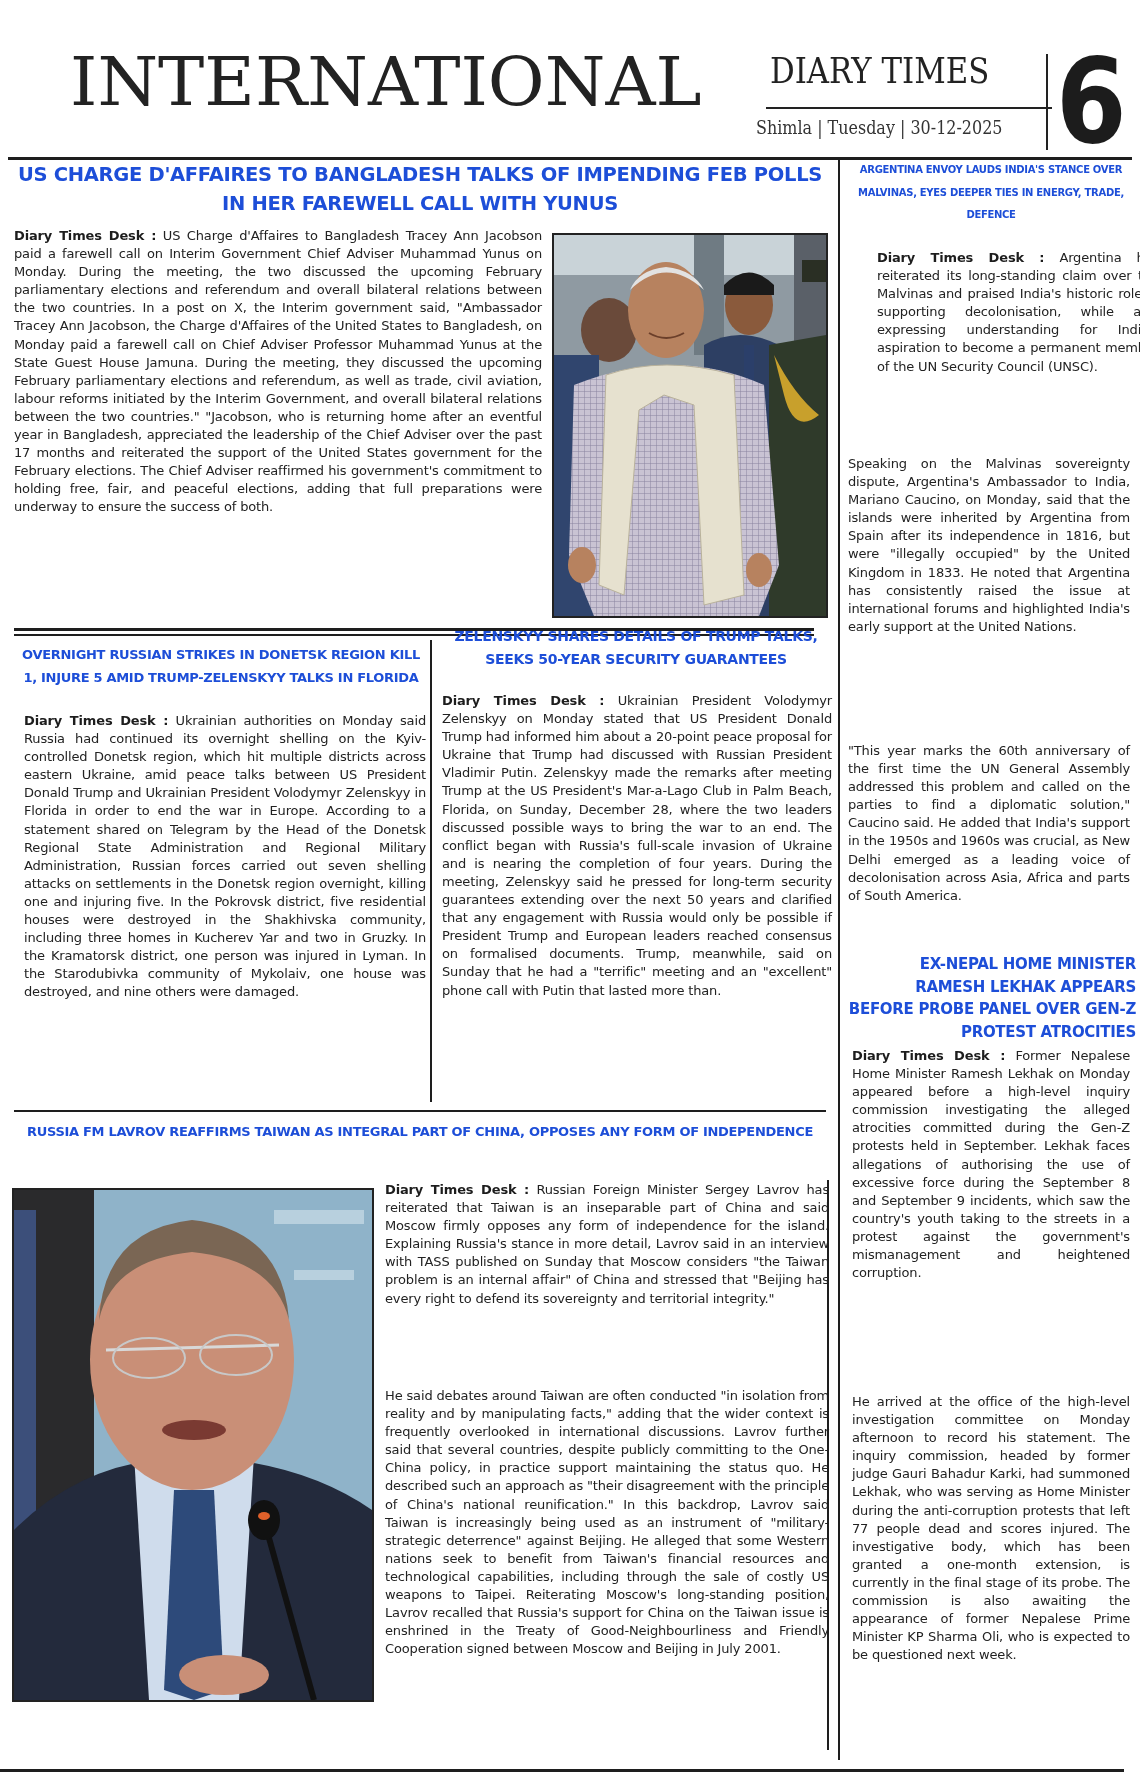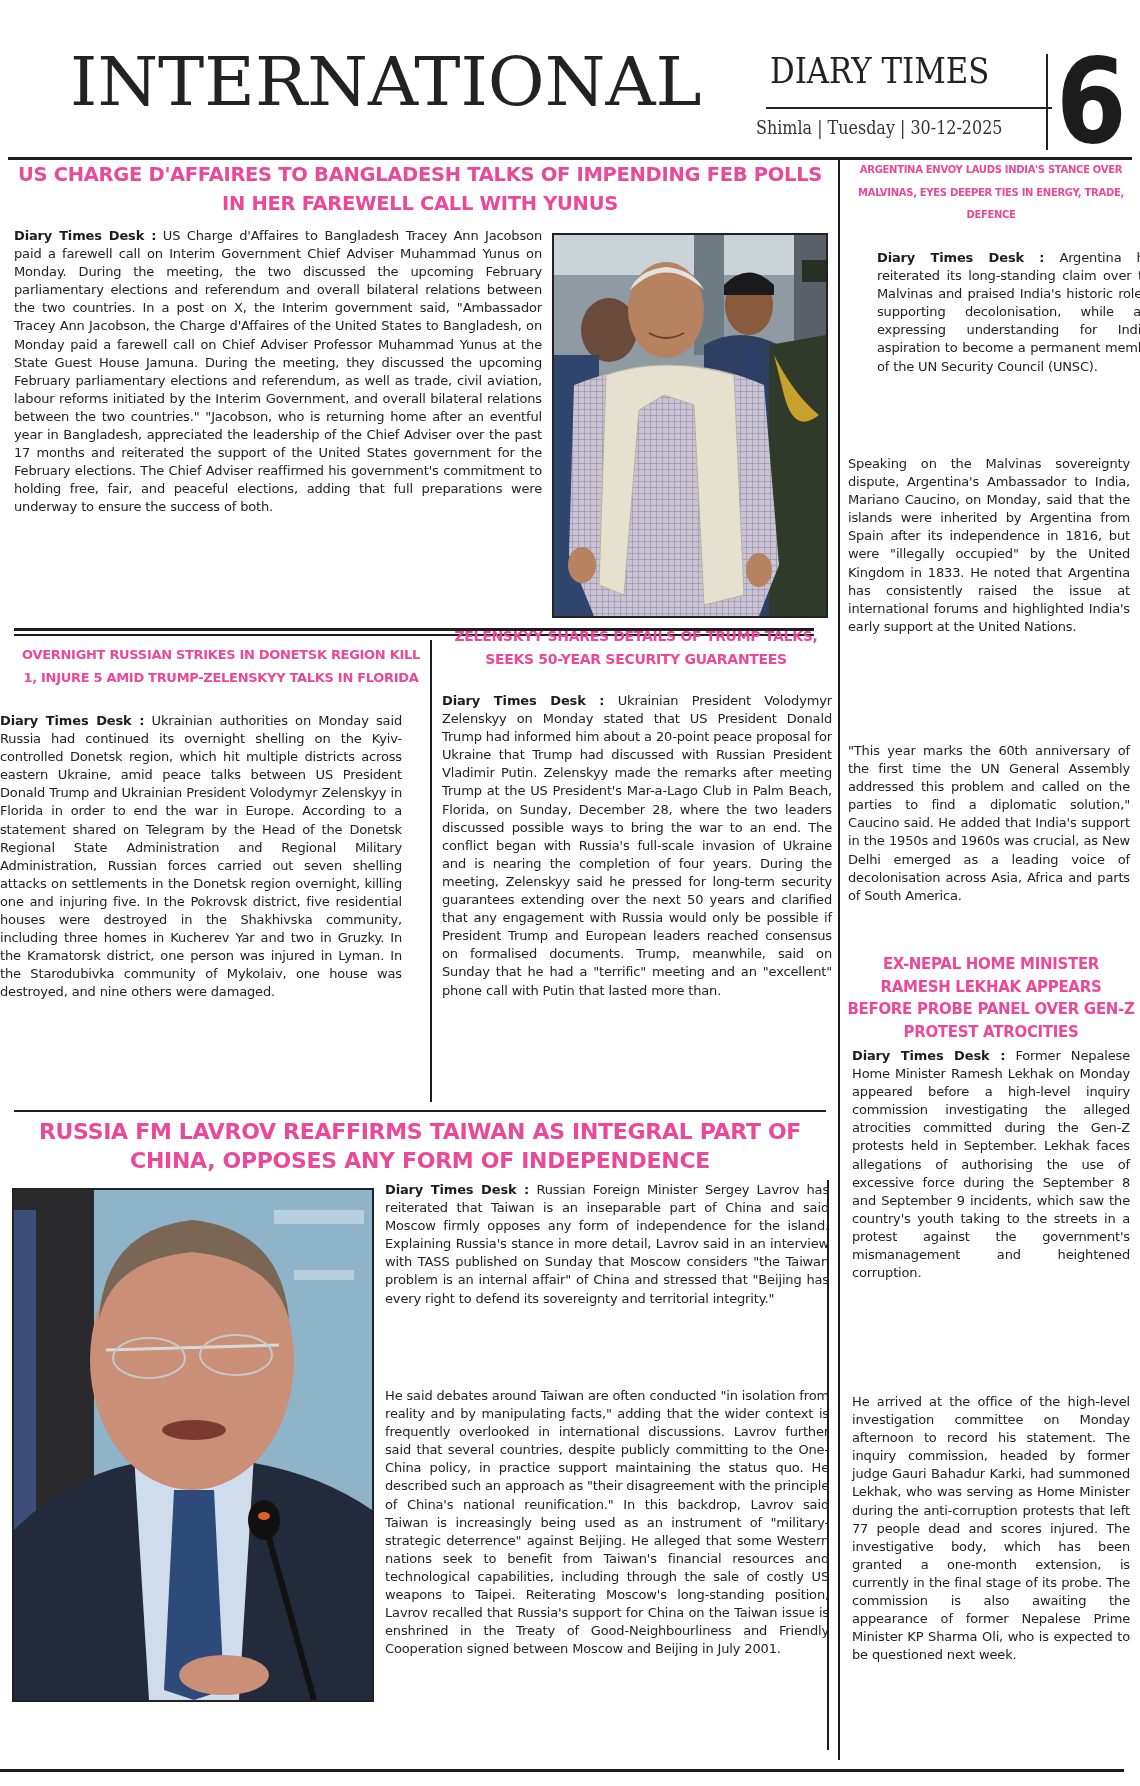--- a/index.html
+++ b/index.html
@@ -29,21 +29,21 @@
     .page-number {
       position: absolute; left: 1056px; top: 34px;
       font-family: "DejaVu Sans", sans-serif; font-weight: 700; font-size: 118px; color: #1c1c1c; line-height: 1;
       transform: scaleX(0.86); transform-origin: left;
     }
     .mast-bottom-rule { position: absolute; left: 8px; top: 149px; width: 1124px; height: 3px; background: #1e1e1e; }
 
     
     .headline {
       font-family: "DejaVu Sans", sans-serif; font-weight: 700; text-align: center;
-      color: #ec4899; text-transform: uppercase; letter-spacing: -0.3px;
+      color: #1d4ed8; text-transform: uppercase; letter-spacing: -0.3px;
     }
     .body-text {
       font-family: "DejaVu Sans", sans-serif; font-size: 13px; line-height: 18.1px;
       text-align: justify; color: #222; letter-spacing: -0.15px;
     }
     .byline { font-weight: 700; color: #1d1d1d; }
     .photo { position: absolute; border: 2px solid #222; overflow: hidden; }
 
     
     .a1-head {
@@ -52,42 +52,42 @@
     }
     .a1-body { position: absolute; left: 14px; top: 227px; width: 528px; }
     .a1-photo { left: 552px; top: 233px; width: 276px; height: 385px; background: #5d6a73; }
 
     
     .div-double-1 { position: absolute; left: 14px; top: 628px; width: 800px; height: 3px; background: #1e1e1e; }
     .div-double-2 { position: absolute; left: 14px; top: 634px; width: 800px; height: 2px; background: #1e1e1e; }
 
     
     .a2-head { position: absolute; left: 14px; top: 643px; width: 414px; font-size: 13px; line-height: 23px; }
-    .a2-body { position: absolute; left: 0; top: 712px; width: 402px; }
+    .a2-body { position: absolute; left: 24px; top: 712px; width: 402px; }
 
     
     .vrule-mid { position: absolute; left: 430px; top: 640px; width: 2px; height: 462px; background: #1e1e1e; }
 
     
     .a3-head { position: absolute; left: 440px; top: 625px; width: 392px; font-size: 14px; line-height: 23px; }
     .a3-body { position: absolute; left: 442px; top: 692px; width: 390px; }
 
     
     .vrule-right { position: absolute; left: 838px; top: 160px; width: 2px; height: 1600px; background: #1e1e1e; }
     .r1-head { position: absolute; left: 846px; top: 159px; width: 290px; font-size: 10px; line-height: 22.5px; }
     .r1-body1 { position: absolute; left: 848px; top: 249px; width: 282px; margin-left: 29px; }
     .r1-body2 { position: absolute; left: 848px; top: 455px; width: 282px; }
     .r1-body3 { position: absolute; left: 848px; top: 742px; width: 282px; }
-    .r2-head { position: absolute; left: 846px; top: 953px; width: 290px; font-size: 15px; line-height: 22.5px; }
+    .r2-head { position: absolute; left: 846px; top: 953px; width: 290px; font-size: 15px; line-height: 22.5px; text-align: right; }
     .r2-body1 { position: absolute; left: 852px; top: 1047px; width: 278px; }
     .r2-body2 { position: absolute; left: 852px; top: 1393px; width: 278px; }
 
     
     .div-single { position: absolute; left: 14px; top: 1110px; width: 812px; height: 2px; background: #1e1e1e; }
-    .a4-head { position: absolute; left: 10px; top: 1117px; width: 820px; font-size: 22px; line-height: 29px; }
+    .a4-head { position: absolute; left: 10px; top: 1117px; width: 820px; font-size: 13px; line-height: 29px; }
     .a4-photo { left: 12px; top: 1188px; width: 362px; height: 514px; background: #6d7c88; }
     .a4-body1 { position: absolute; left: 385px; top: 1181px; width: 444px; }
     .a4-body2 { position: absolute; left: 385px; top: 1387px; width: 444px; }
     .vrule-a4 { position: absolute; left: 827px; top: 1180px; width: 2px; height: 570px; background: #1e1e1e; }
 
     .bottom-rule { position: absolute; left: 0; top: 1769px; width: 1124px; height: 3px; background: #1e1e1e; }
   </style>
 </head>
 <body>
 

